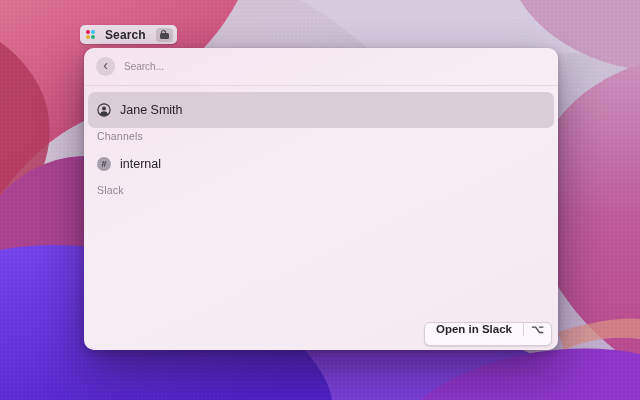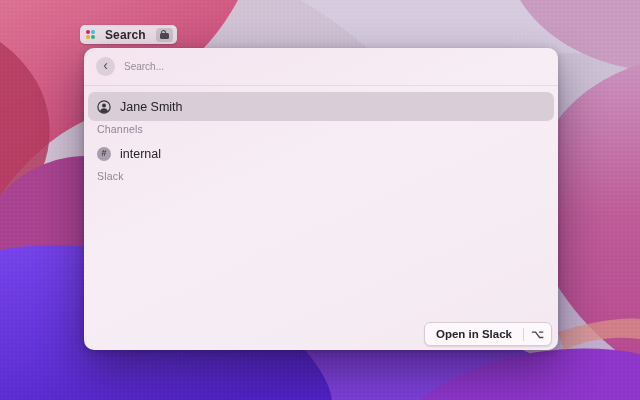--- a/index.html
+++ b/index.html
@@ -62,35 +62,35 @@
     font-size:10px;color:#3a353d;outline:none;padding:0;
   }
   .search-input::placeholder{color:#958d99;}
   .list{padding:6px 4px 0;}
   .section-header{
     font-size:10.5px;color:#8d8694;font-weight:500;
     margin:4px 0 4px;padding-left:9px;letter-spacing:.2px;
   }
   .section-header.later{margin-top:2px;}
   .row{
-    height:29px;display:flex;align-items:center;gap:9px;
+    height:36px;display:flex;align-items:center;gap:9px;
     padding:0 9px;border-radius:7px;margin-bottom:2px;
     font-size:12.5px;color:#26232a;font-weight:500;
   }
   .row.selected{background:#d9cdd7;}
   .row .cicon{flex:0 0 auto;width:14px;height:14px;}
   .glyph-circle{
     width:14px;height:14px;border-radius:50%;background:#a79fab;
     display:flex;align-items:center;justify-content:center;
   }
   .glyph-circle .hash{font-size:9px;font-weight:700;color:#45404a;line-height:1;}
   
   .open-btn{
     position:absolute;right:6px;bottom:4px;height:22px;
-    display:flex;align-items:center;
+    display:flex;align-items:flex-start;
     background:#fcf8fb;border:1px solid #d7ccd5;border-radius:6px;
     box-shadow:0 1px 1.5px rgba(0,0,0,.10);overflow:hidden;cursor:default;
   }
   .open-btn .label{
     display:flex;align-items:center;padding:0 11px;
     font-size:11.5px;font-weight:700;color:#29262b;white-space:nowrap;
   }
   .open-btn .key{
     display:flex;align-items:center;justify-content:center;width:27px;
     border-left:1px solid #ddd2da;font-size:11px;color:#4c4750;font-weight:600;

